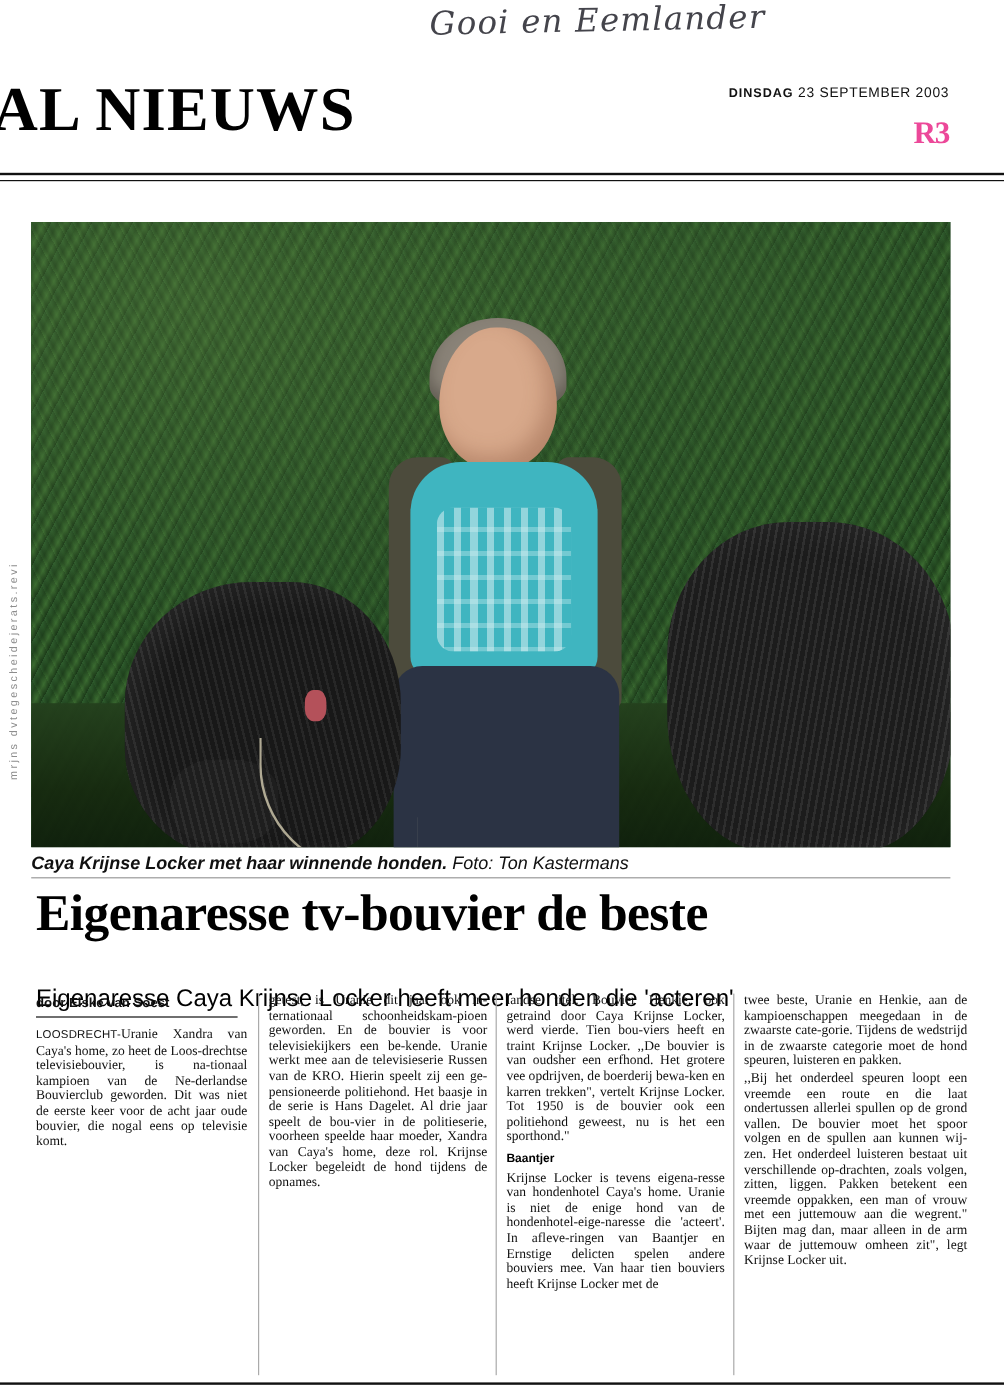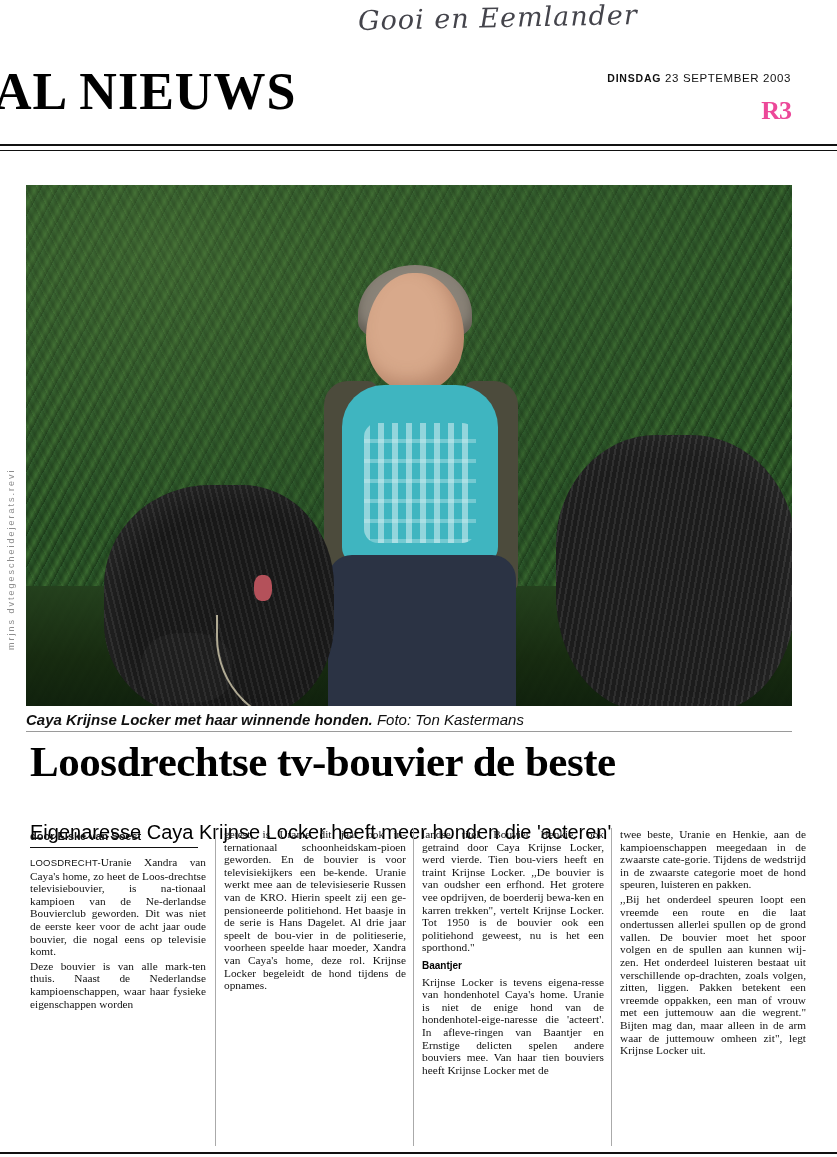--- a/index.html
+++ b/index.html
@@ -434,33 +434,32 @@
   <div class="dog-right-fur"></div>
   <div class="leash"></div>
 </div>
 
 <div class="caption">
   <b>Caya Krijnse Locker met haar winnende honden.</b>
   <span>Foto: Ton Kastermans</span>
 </div>
 <div class="caption-rule"></div>
 
-<div class="headline">Loosdrechtse tv-bouvier de beste</div>
+<div class="headline">Eigenaresse tv-bouvier de beste</div>
 <div class="subhead">Eigenaresse Caya Krijnse Locker heeft meer honden die 'acteren'</div>
 <div class="byline">door Elske van Soest</div>
 <div class="byline-rule"></div>
 
 <div class="cols">
   <div class="col-div d1"></div>
   <div class="col-div d2"></div>
   <div class="col-div d3"></div>
 
   <div class="col col1">
     <p><span class="lead-loc">LOOSDRECHT-</span><span>Uranie Xandra van Caya's home, zo heet de Loos-drechtse televisiebouvier, is na-tionaal kampioen van de Ne-derlandse Bouvierclub geworden. Dit was niet de eerste keer voor de acht jaar oude bouvier, die nogal eens op televisie komt.</span></p>
-    <p>Deze bouvier is van alle mark-ten thuis. Naast de Nederlandse kampioenschappen, waar haar fysieke eigenschappen worden</p>
   </div>
 
   <div class="col col2">
     <p>getest, is Uranie dit jaar ook in-ternationaal schoonheidskam-pioen geworden. En de bouvier is voor televisiekijkers een be-kende. Uranie werkt mee aan de televisieserie Russen van de KRO. Hierin speelt zij een ge-pensioneerde politiehond. Het baasje in de serie is Hans Dagelet. Al drie jaar speelt de bou-vier in de politieserie, voorheen speelde haar moeder, Xandra van Caya's home, deze rol. Krijnse Locker begeleidt de hond tijdens de opnames.</p>
   </div>
 
   <div class="col col3">
     <p>landse titel. Bouvier Henkie, ook getraind door Caya Krijnse Locker, werd vierde. Tien bou-viers heeft en traint Krijnse Locker. ,,De bouvier is van oudsher een erfhond. Het grotere vee opdrijven, de boerderij bewa-ken en karren trekken", vertelt Krijnse Locker. Tot 1950 is de bouvier ook een politiehond geweest, nu is het een sporthond."</p>
     <span class="subhead-inline">Baantjer</span>
     <p>Krijnse Locker is tevens eigena-resse van hondenhotel Caya's home. Uranie is niet de enige hond van de hondenhotel-eige-naresse die 'acteert'. In afleve-ringen van Baantjer en Ernstige delicten spelen andere bouviers mee. Van haar tien bouviers heeft Krijnse Locker met de</p>

